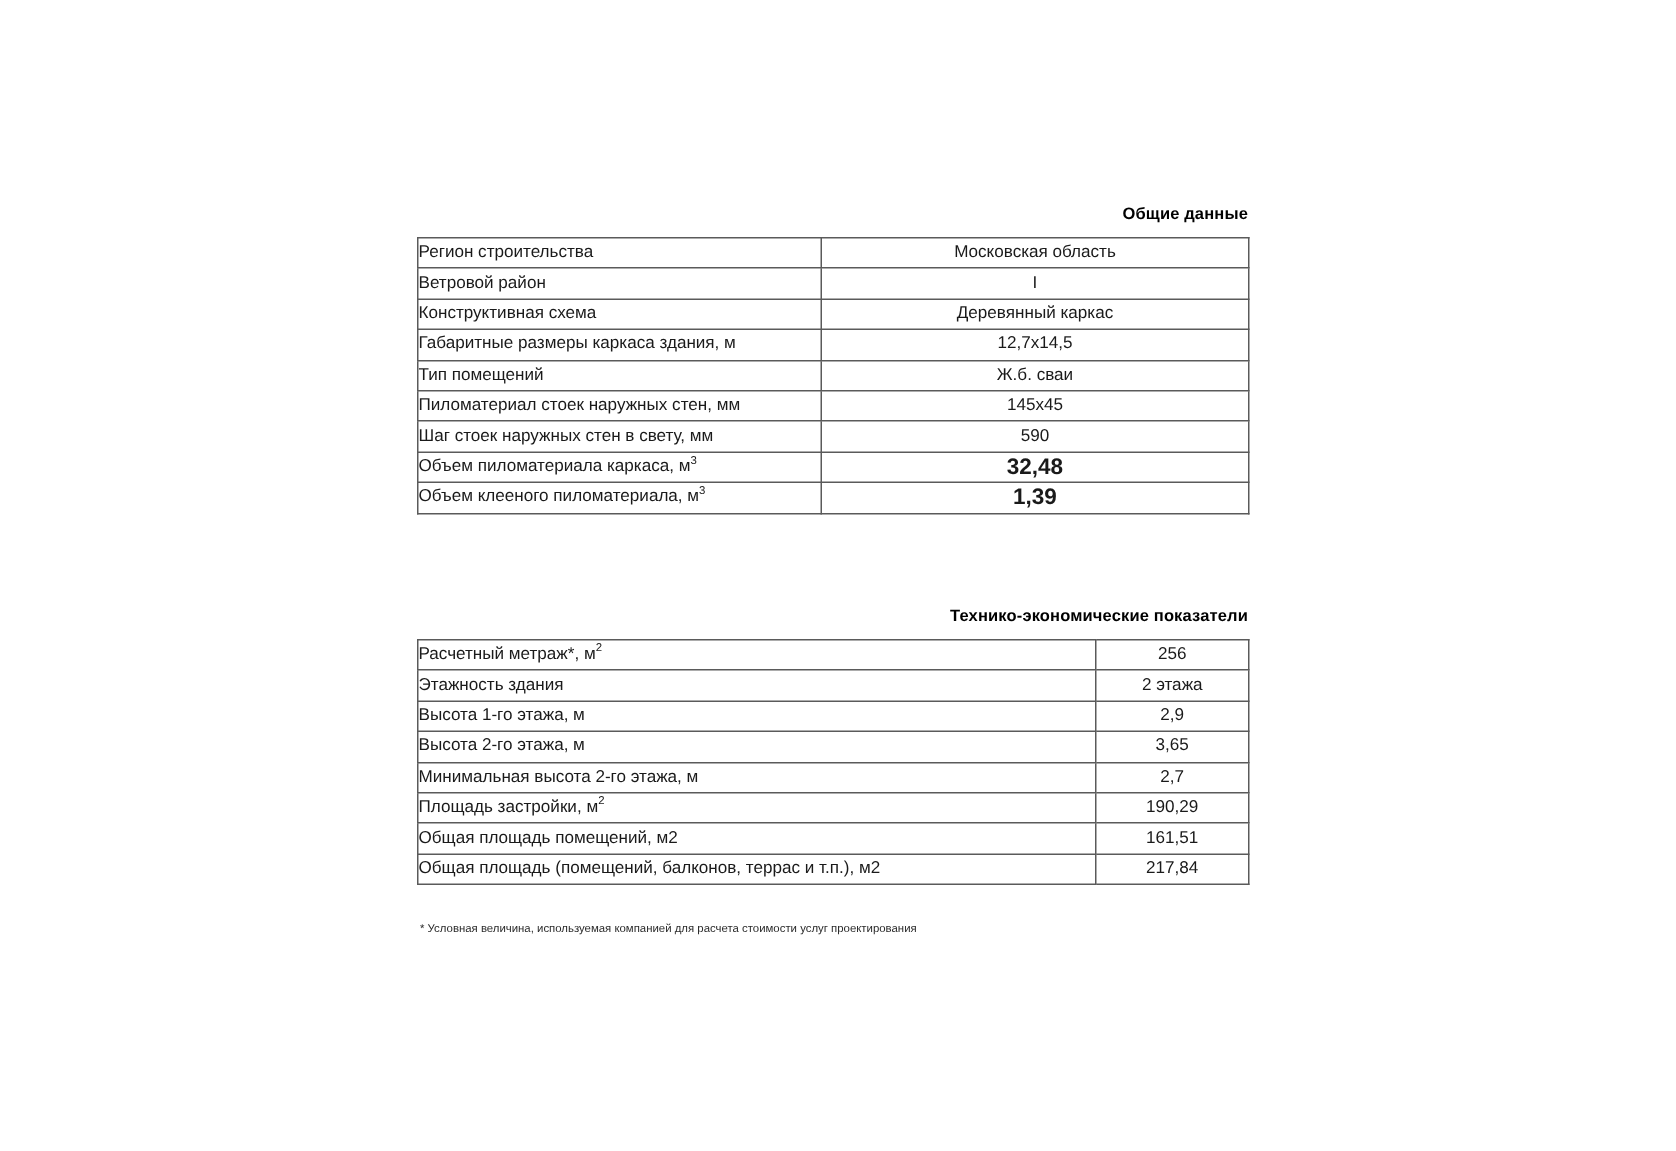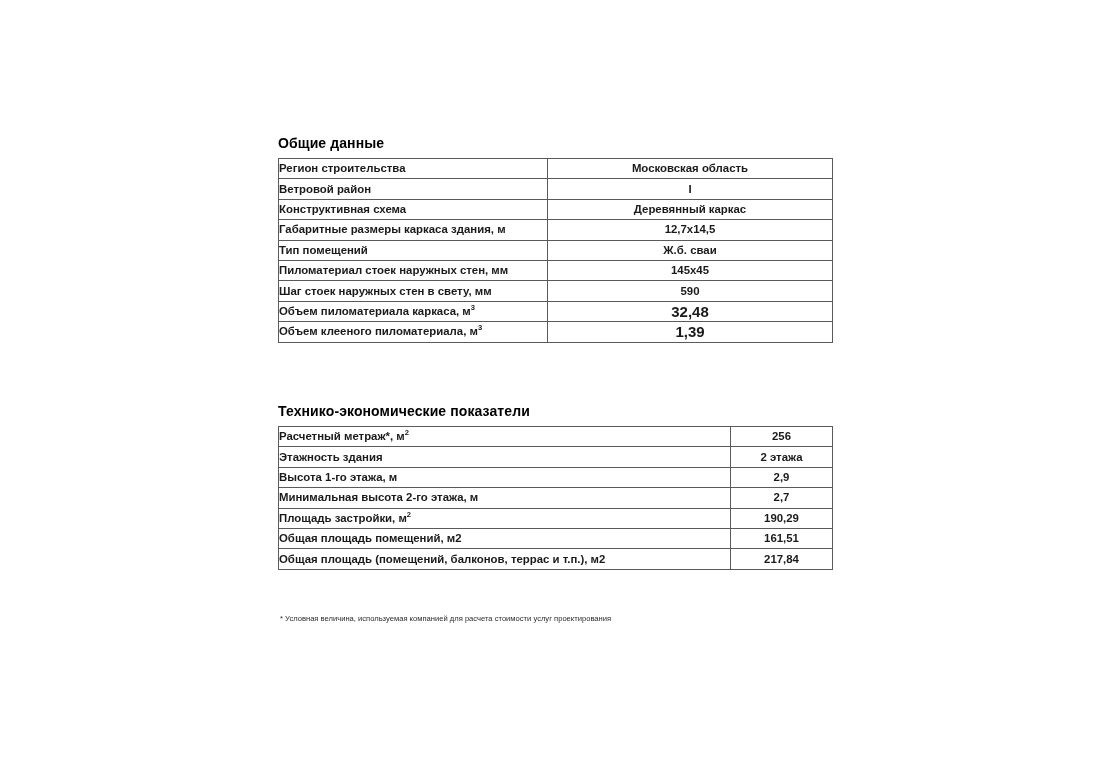--- a/index.html
+++ b/index.html
@@ -29,23 +29,23 @@
   
   .section {
     position: absolute;
     left: 278px;
     width: 554px;
   }
   #section-general { top: 134px; }
   #section-tep     { top: 402px; }
 
   .section-title {
-    font-size: 14px;
+    font-size: 11px;
     font-weight: bold;
-    text-align: left;
+    text-align: right;
     color: #000000;
     letter-spacing: 0.1px;
     margin: 0 0 5px 0;
     line-height: 19px;
   }
 
   
   table.data-table {
     border-collapse: collapse;
     width: 554px;
@@ -55,21 +55,20 @@
   table.data-table td {
     border: 1px solid #5a5a5a;
     font-size: 11.4px;
     line-height: 13px;
     color: #1a1a1a;
     padding: 0;
     height: 19.4px;
     vertical-align: middle;
     white-space: nowrap;
     overflow: hidden;
-    font-weight: bold;
   }
   td.cell-label {
     text-align: left;
     padding-left: 7px;
   }
   td.cell-value {
     text-align: center;
   }
   td.cell-value.bold {
     font-weight: bold;
@@ -170,20 +169,24 @@
           </tr>
           <tr>
             <td class="cell-label">Этажность здания</td>
             <td class="cell-value">2 этажа</td>
           </tr>
           <tr>
             <td class="cell-label">Высота 1-го этажа, м</td>
             <td class="cell-value">2,9</td>
           </tr>
           <tr>
+            <td class="cell-label">Высота 2-го этажа, м</td>
+            <td class="cell-value">3,65</td>
+          </tr>
+          <tr>
             <td class="cell-label">Минимальная высота 2-го этажа, м</td>
             <td class="cell-value">2,7</td>
           </tr>
           <tr>
             <td class="cell-label">Площадь застройки, м<sup>2</sup></td>
             <td class="cell-value">190,29</td>
           </tr>
           <tr>
             <td class="cell-label">Общая площадь помещений, м2</td>
             <td class="cell-value">161,51</td>

